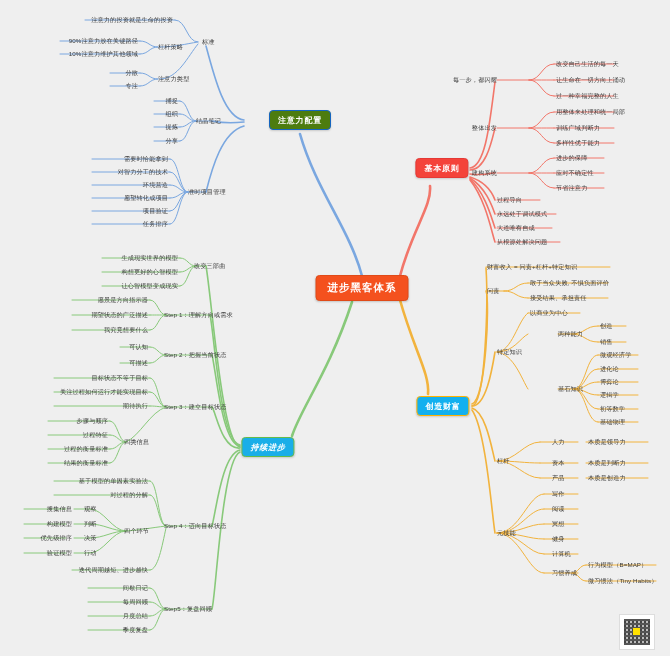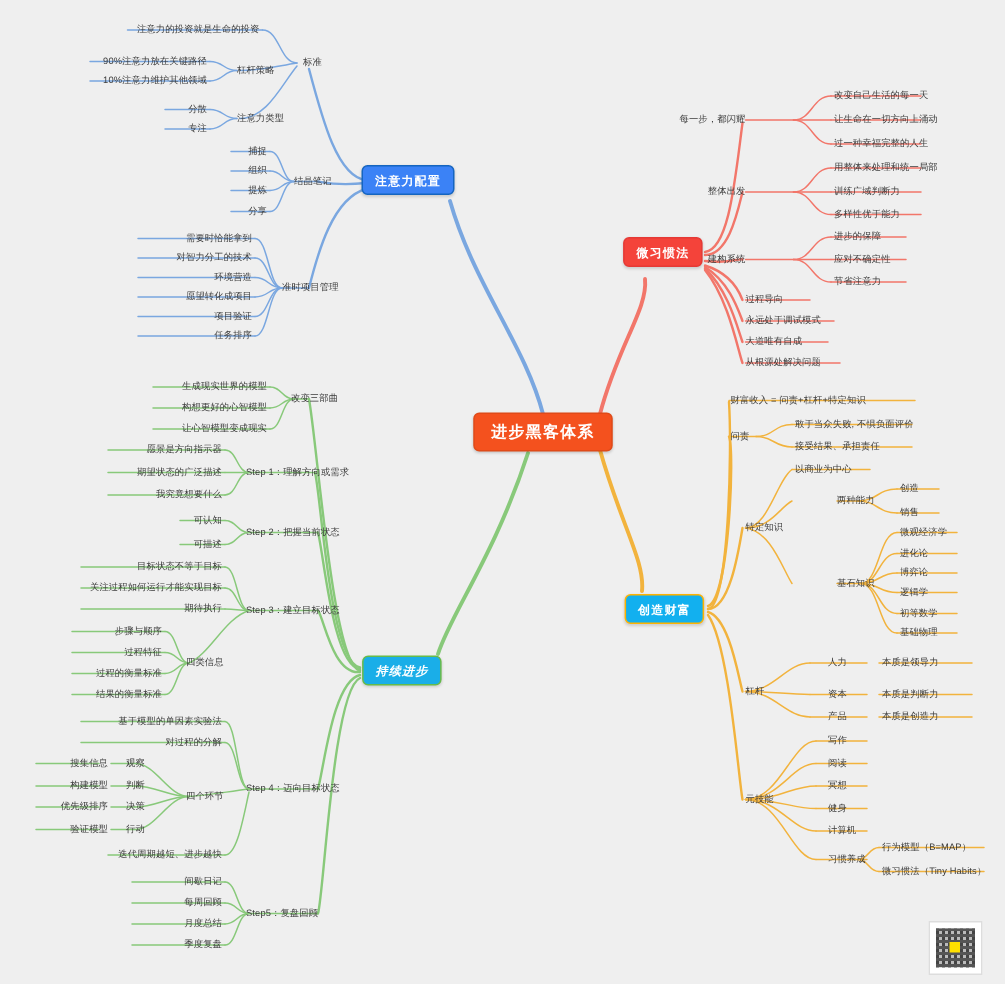--- a/index.html
+++ b/index.html
@@ -40,21 +40,21 @@
     transform:translate(-50%,-50%);
     color:#fff;
     font-size:8px;
     font-weight:bold;
     padding:3.5px 8px;
     border-radius:4px;
     white-space:nowrap;
     letter-spacing:.8px;
     box-shadow:0 1px 2px rgba(0,0,0,.15);
   }
-  .branch.blue{background:#3b82f6;border:1.3px solid #1565c0;}
+  .branch.blue{background:#4d7c0f;border:1.3px solid #1565c0;margin-left:28px;}
   .branch.green{background:#1aaee8;border:1.3px solid #66bb4a;}
   .branch.red{background:#f4433a;border:1.3px solid #e53935;}
   .branch.amber{background:#12b0ef;border:1.3px solid #ffb300;}
   .qr{
     position:absolute;left:619px;top:614px;width:34px;height:34px;
     background:#fff;border:1px solid #ddd;
     display:flex;align-items:center;justify-content:center;
   }
   .qr .inner{
     width:26px;height:26px;
@@ -268,21 +268,21 @@
     <path d="M88 616 H 150" stroke="#88c97a" fill="none" stroke-width="1" stroke-linecap="round"></path>
     <path d="M150 616 C 158 616, 158 609, 166 609" stroke="#88c97a" fill="none" stroke-width="1" stroke-linecap="round"></path>
     <path d="M88 630 H 150" stroke="#88c97a" fill="none" stroke-width="1" stroke-linecap="round"></path>
     <path d="M150 630 C 158 630, 158 609, 166 609" stroke="#88c97a" fill="none" stroke-width="1" stroke-linecap="round"></path>
     <path d="M212 609 H 166" stroke="#88c97a" fill="none" stroke-width="1" stroke-linecap="round"></path>
   </svg>
 
 <div class="center" id="center-node" style="left:362px;top:288px;">进步黑客体系</div>
 
 <div class="branch blue" style="left:272px;top:120px;">注意力配置</div>
-<div class="branch red" style="left:442px;top:168px;">微习惯法</div>
+<div class="branch red" style="left:442px;top:168px;">基本原则</div>
 <div class="branch amber" style="left:443px;top:406px;">创造财富</div>
 <div class="branch green" style="left:268px;top:447px;font-style:italic;">持续进步</div>
 
 <div id="nodes">
     <div class="node r" style="left: 173px; top: 20px;">注意力的投资就是生命的投资</div>
     <div class="node r" style="left: 138px; top: 41px;">90%注意力放在关键路径</div>
     <div class="node r" style="left: 138px; top: 54px;">10%注意力维护其他领域</div>
     <div class="node" style="left: 158px; top: 47px;">杠杆策略</div>
     <div class="node" style="left: 202px; top: 42px;">标准</div>
     <div class="node r" style="left: 138px; top: 73px;">分散</div>

